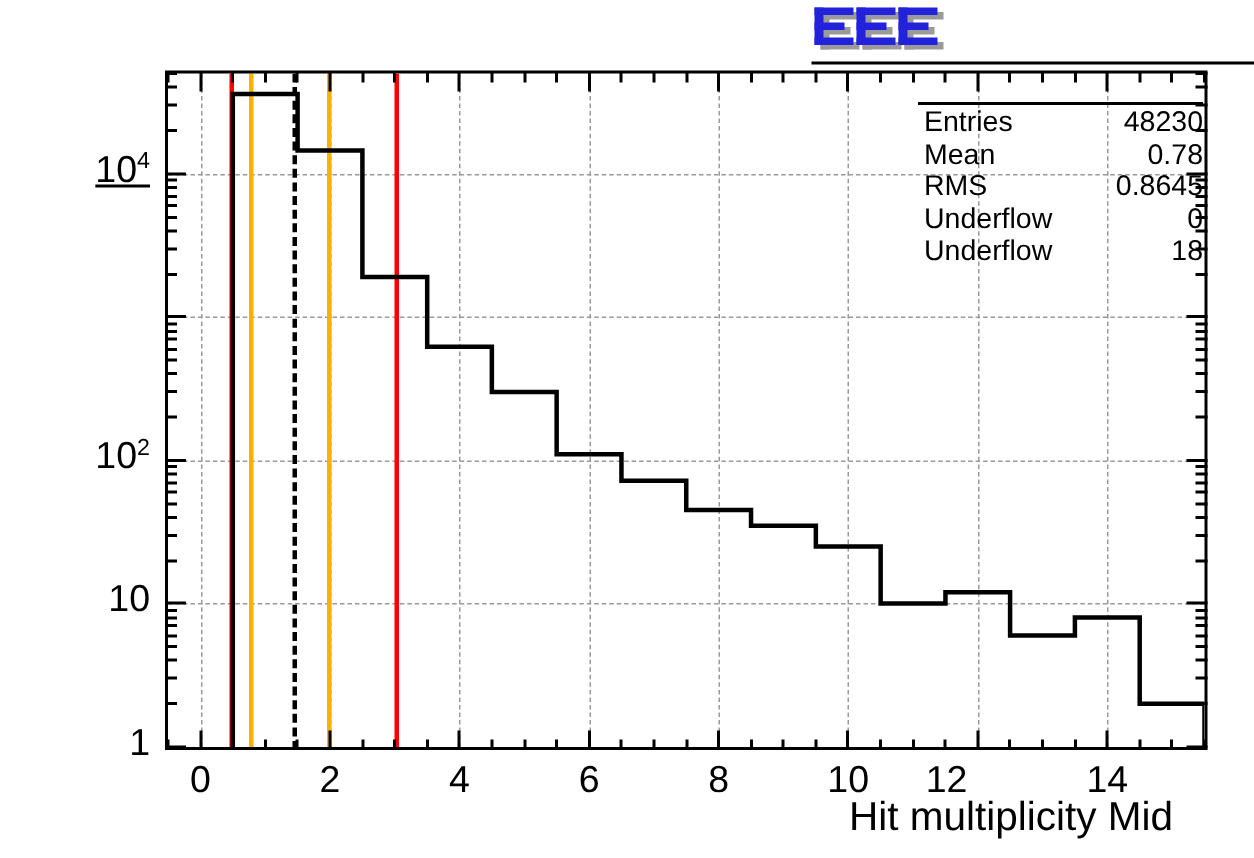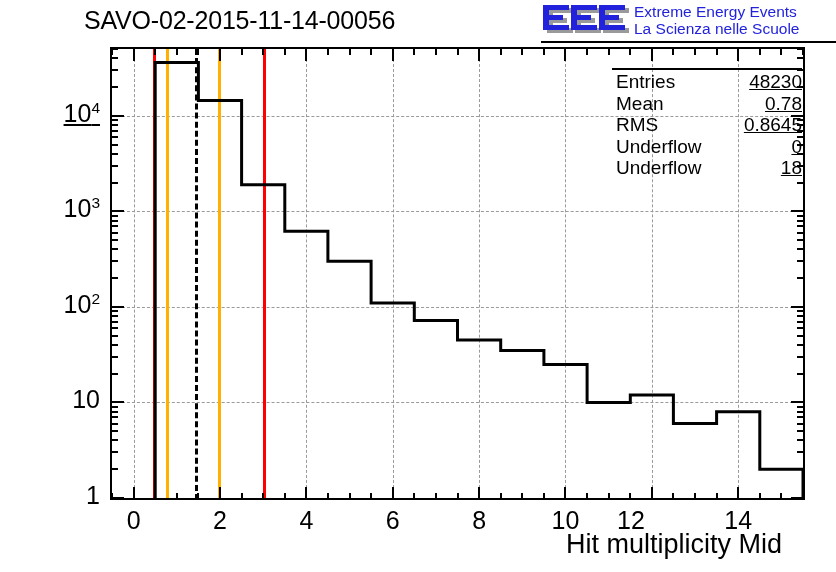--- a/index.html
+++ b/index.html
@@ -61,31 +61,30 @@
 
   
   #stats{
     left:612px;top:68px;width:190px;
     font-size:19px;color:#000;line-height:21.5px;
   }
   #stats-title{text-align:center;padding-bottom:1px;}
   #stats-rule{height:0;border-top:2px solid #000;margin:0 0 1px 0;}
   .stat-row{display:flex;justify-content:space-between;white-space:nowrap;padding-left:4px;}
   .stat-key{text-align:left;}
-  .stat-val{text-align:left;text-decoration:underline;}
+  .stat-val{text-align:left;}
 
   
   #histsvg{position:absolute;left:0;top:0;}
 </style>
 </head>
 <body>
 
 <div id="root">
 
-  <div class="abs" id="plot-title">SAVO-02-2015-11-14-00056</div>
 
   <div class="abs" id="logo">
     <svg id="logo-eee" viewBox="0 0 90 36">
       <g fill="#9a9a9a">
         <rect x="6" y="7" width="26" height="5"></rect>
           <rect x="6" y="17" width="20" height="5"></rect>
           <rect x="6" y="27" width="26" height="5"></rect>
           <rect x="6" y="7" width="6" height="25"></rect>
         <rect x="34" y="7" width="26" height="5"></rect>
           <rect x="34" y="17" width="20" height="5"></rect>
@@ -104,24 +103,20 @@
         <rect x="30" y="4" width="26" height="5"></rect>
           <rect x="30" y="14" width="20" height="5"></rect>
           <rect x="30" y="24" width="26" height="5"></rect>
           <rect x="30" y="4" width="6" height="25"></rect>
         <rect x="58" y="4" width="26" height="5"></rect>
           <rect x="58" y="14" width="20" height="5"></rect>
           <rect x="58" y="24" width="26" height="5"></rect>
           <rect x="58" y="4" width="6" height="25"></rect>
       </g>
     </svg>
-    <div id="logo-text">
-      <div class="logo-line">Extreme Energy Events</div>
-      <div class="logo-line">La Scienza nelle Scuole</div>
-    </div>
     <div id="logo-underline"></div>
   </div>
 
   <div class="abs" id="plotarea">
     <div id="grid-layer">
         <div class="gridv" style="left: 21.5938px;"></div>
         <div class="gridv" style="left: 107.969px;"></div>
         <div class="gridv" style="left: 194.344px;"></div>
         <div class="gridv" style="left: 280.719px;"></div>
         <div class="gridv" style="left: 367.094px;"></div>
@@ -300,21 +295,20 @@
       <div class="tick" style="left: 797px; top: 86.0243px; width: 8px; height: 2px;"></div>
       <div class="tick" style="left: 110px; top: 69.1983px; width: 8px; height: 2px;"></div>
       <div class="tick" style="left: 797px; top: 69.1983px; width: 8px; height: 2px;"></div>
       <div class="tick" style="left: 110px; top: 57.26px; width: 8px; height: 2px;"></div>
       <div class="tick" style="left: 797px; top: 57.26px; width: 8px; height: 2px;"></div>
       <div class="tick" style="left: 110px; top: 48px; width: 8px; height: 2px;"></div>
       <div class="tick" style="left: 797px; top: 48px; width: 8px; height: 2px;"></div>
       <div class="ylab" style="left: 0px; width: 100px; top: 481px;">1</div>
       <div class="ylab" style="left: 0px; width: 100px; top: 385.447px;">10</div>
       <div class="ylab" style="left: 0px; width: 100px; top: 289.894px;"><span>10</span><sup>2</sup></div>
-      <div class="ylab" style="left: 0px; width: 100px; top: 194.341px;"><span>10</span><sup>3</sup></div>
       <div class="ylab" style="left: 0px; width: 100px; top: 98.7886px; text-decoration: underline;"><span>10</span><sup>4</sup></div>
     </div>
 
   <div class="abs" id="xaxis-title">Hit multiplicity Mid</div>
 
   <div class="abs" id="stats">
     <div id="stats-rule"></div>
     <div id="stats-rows">
         <div class="stat-row">
           <span class="stat-key">Entries</span>

